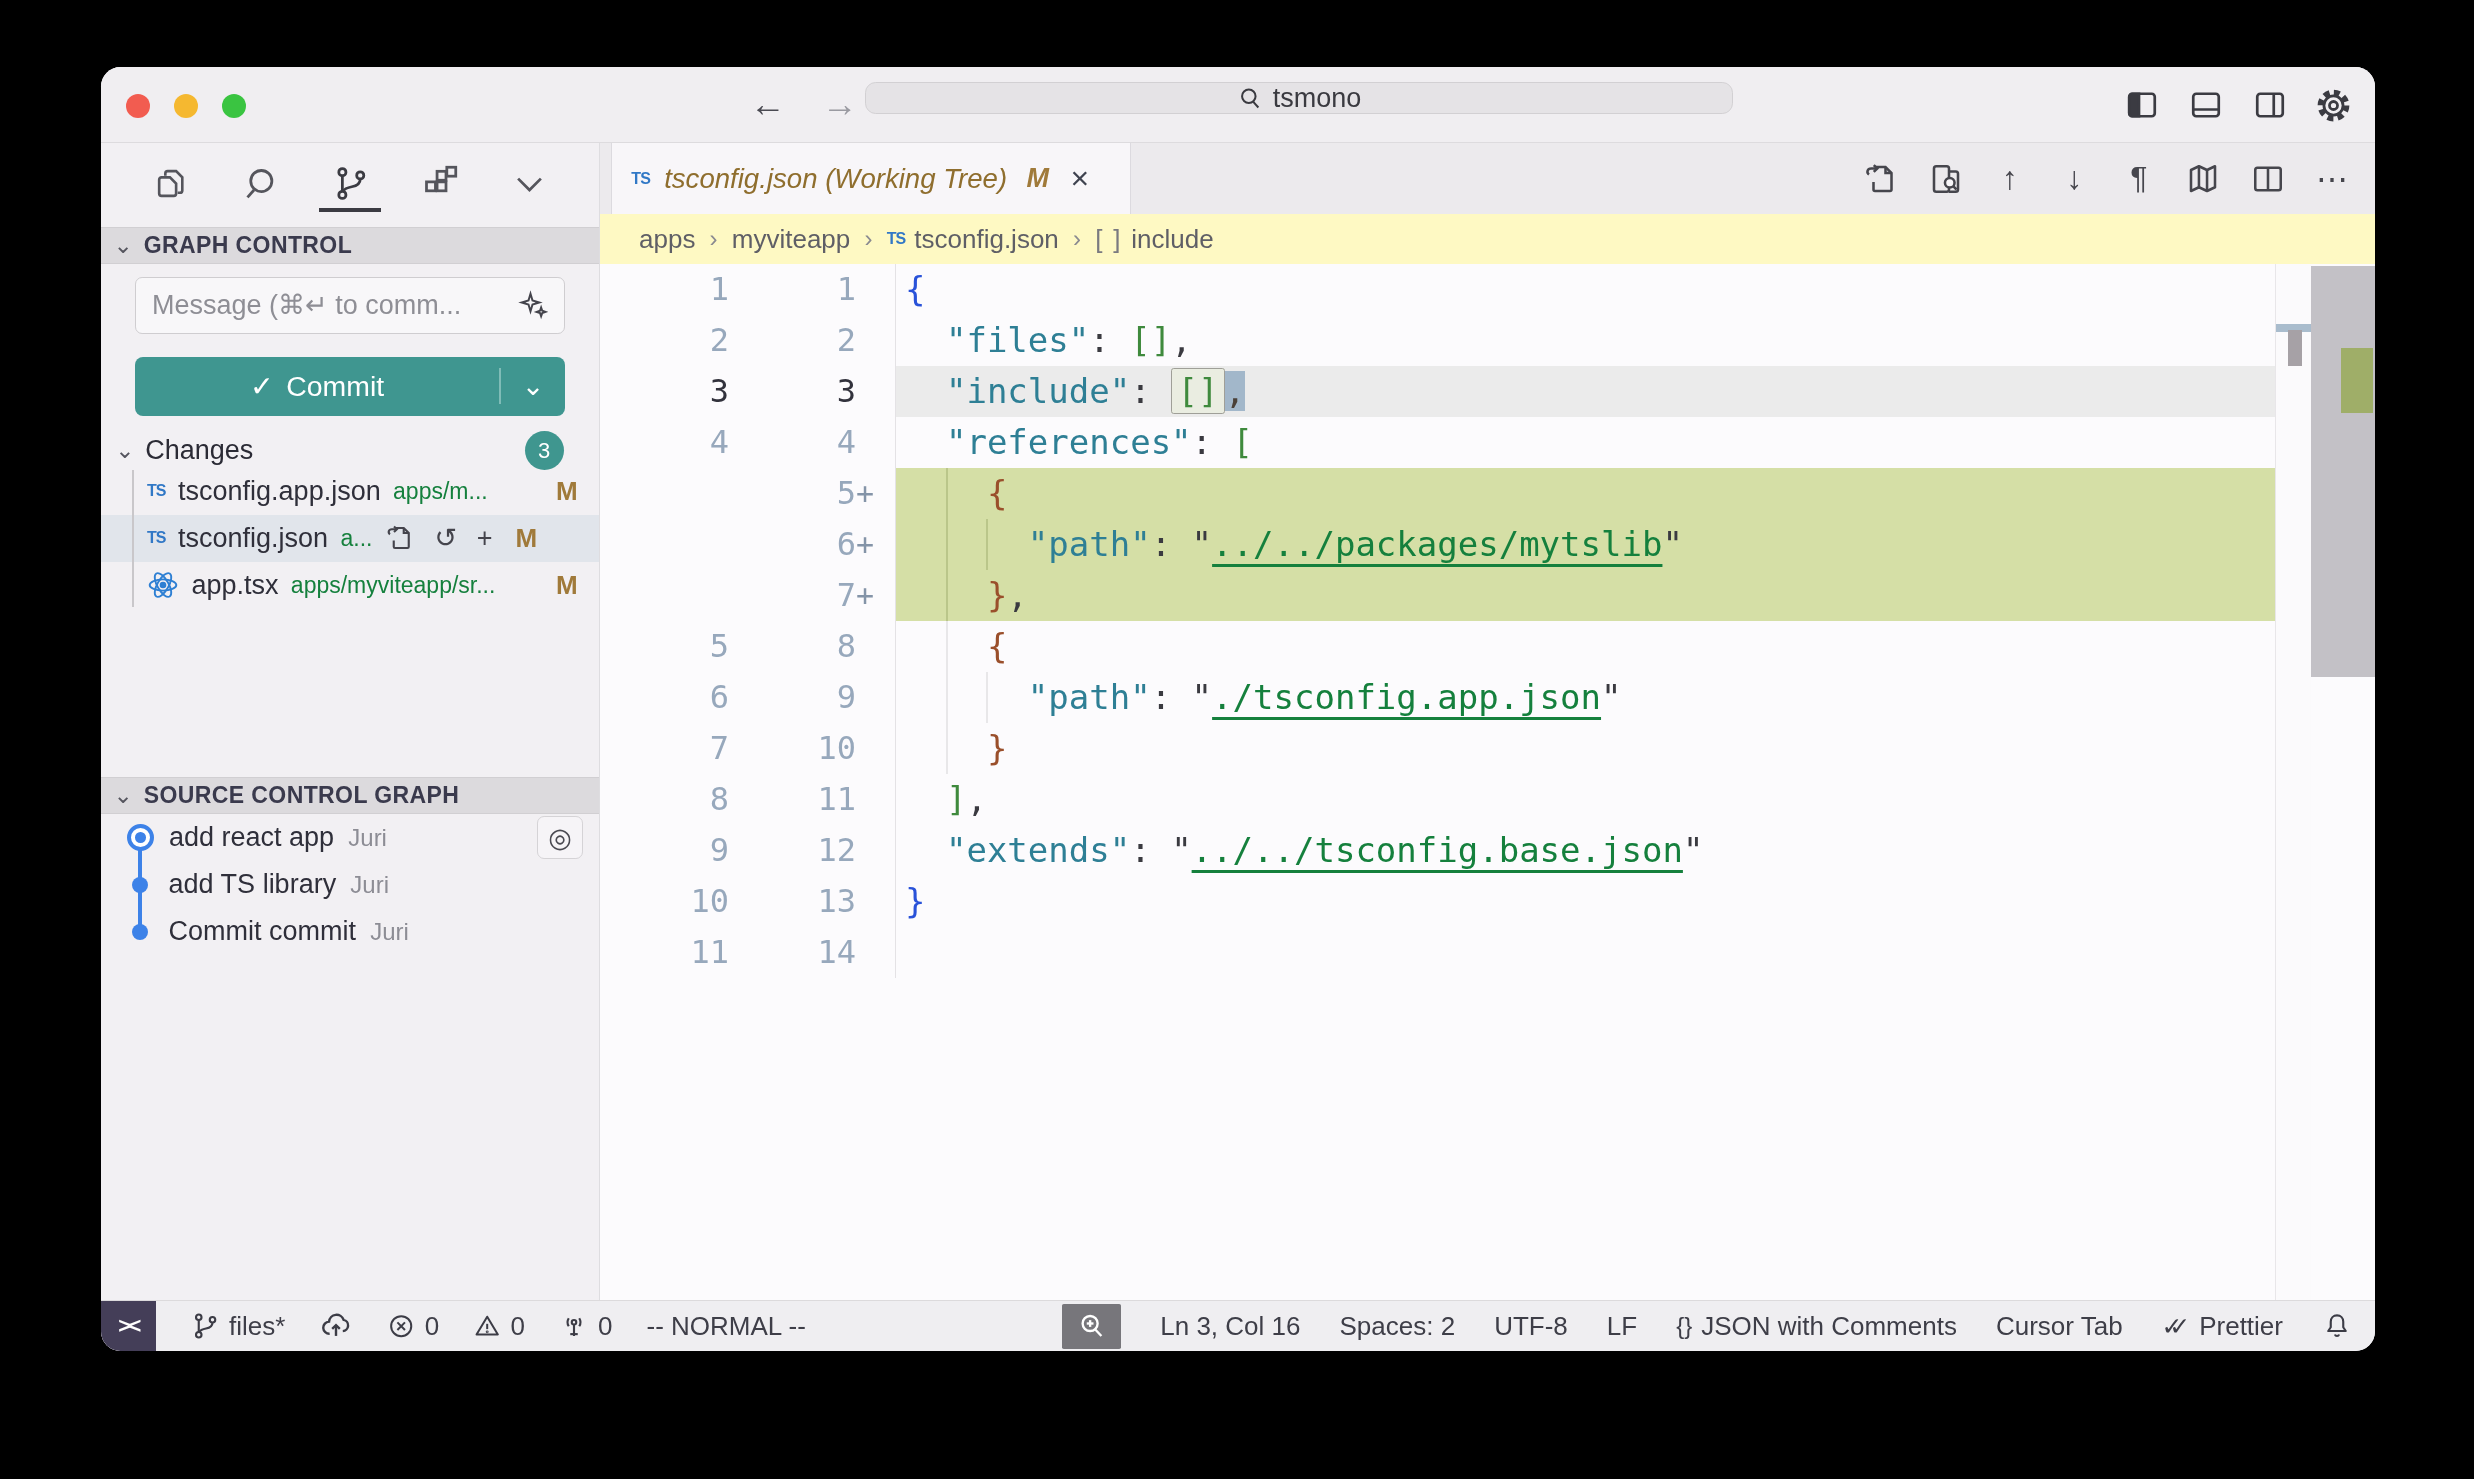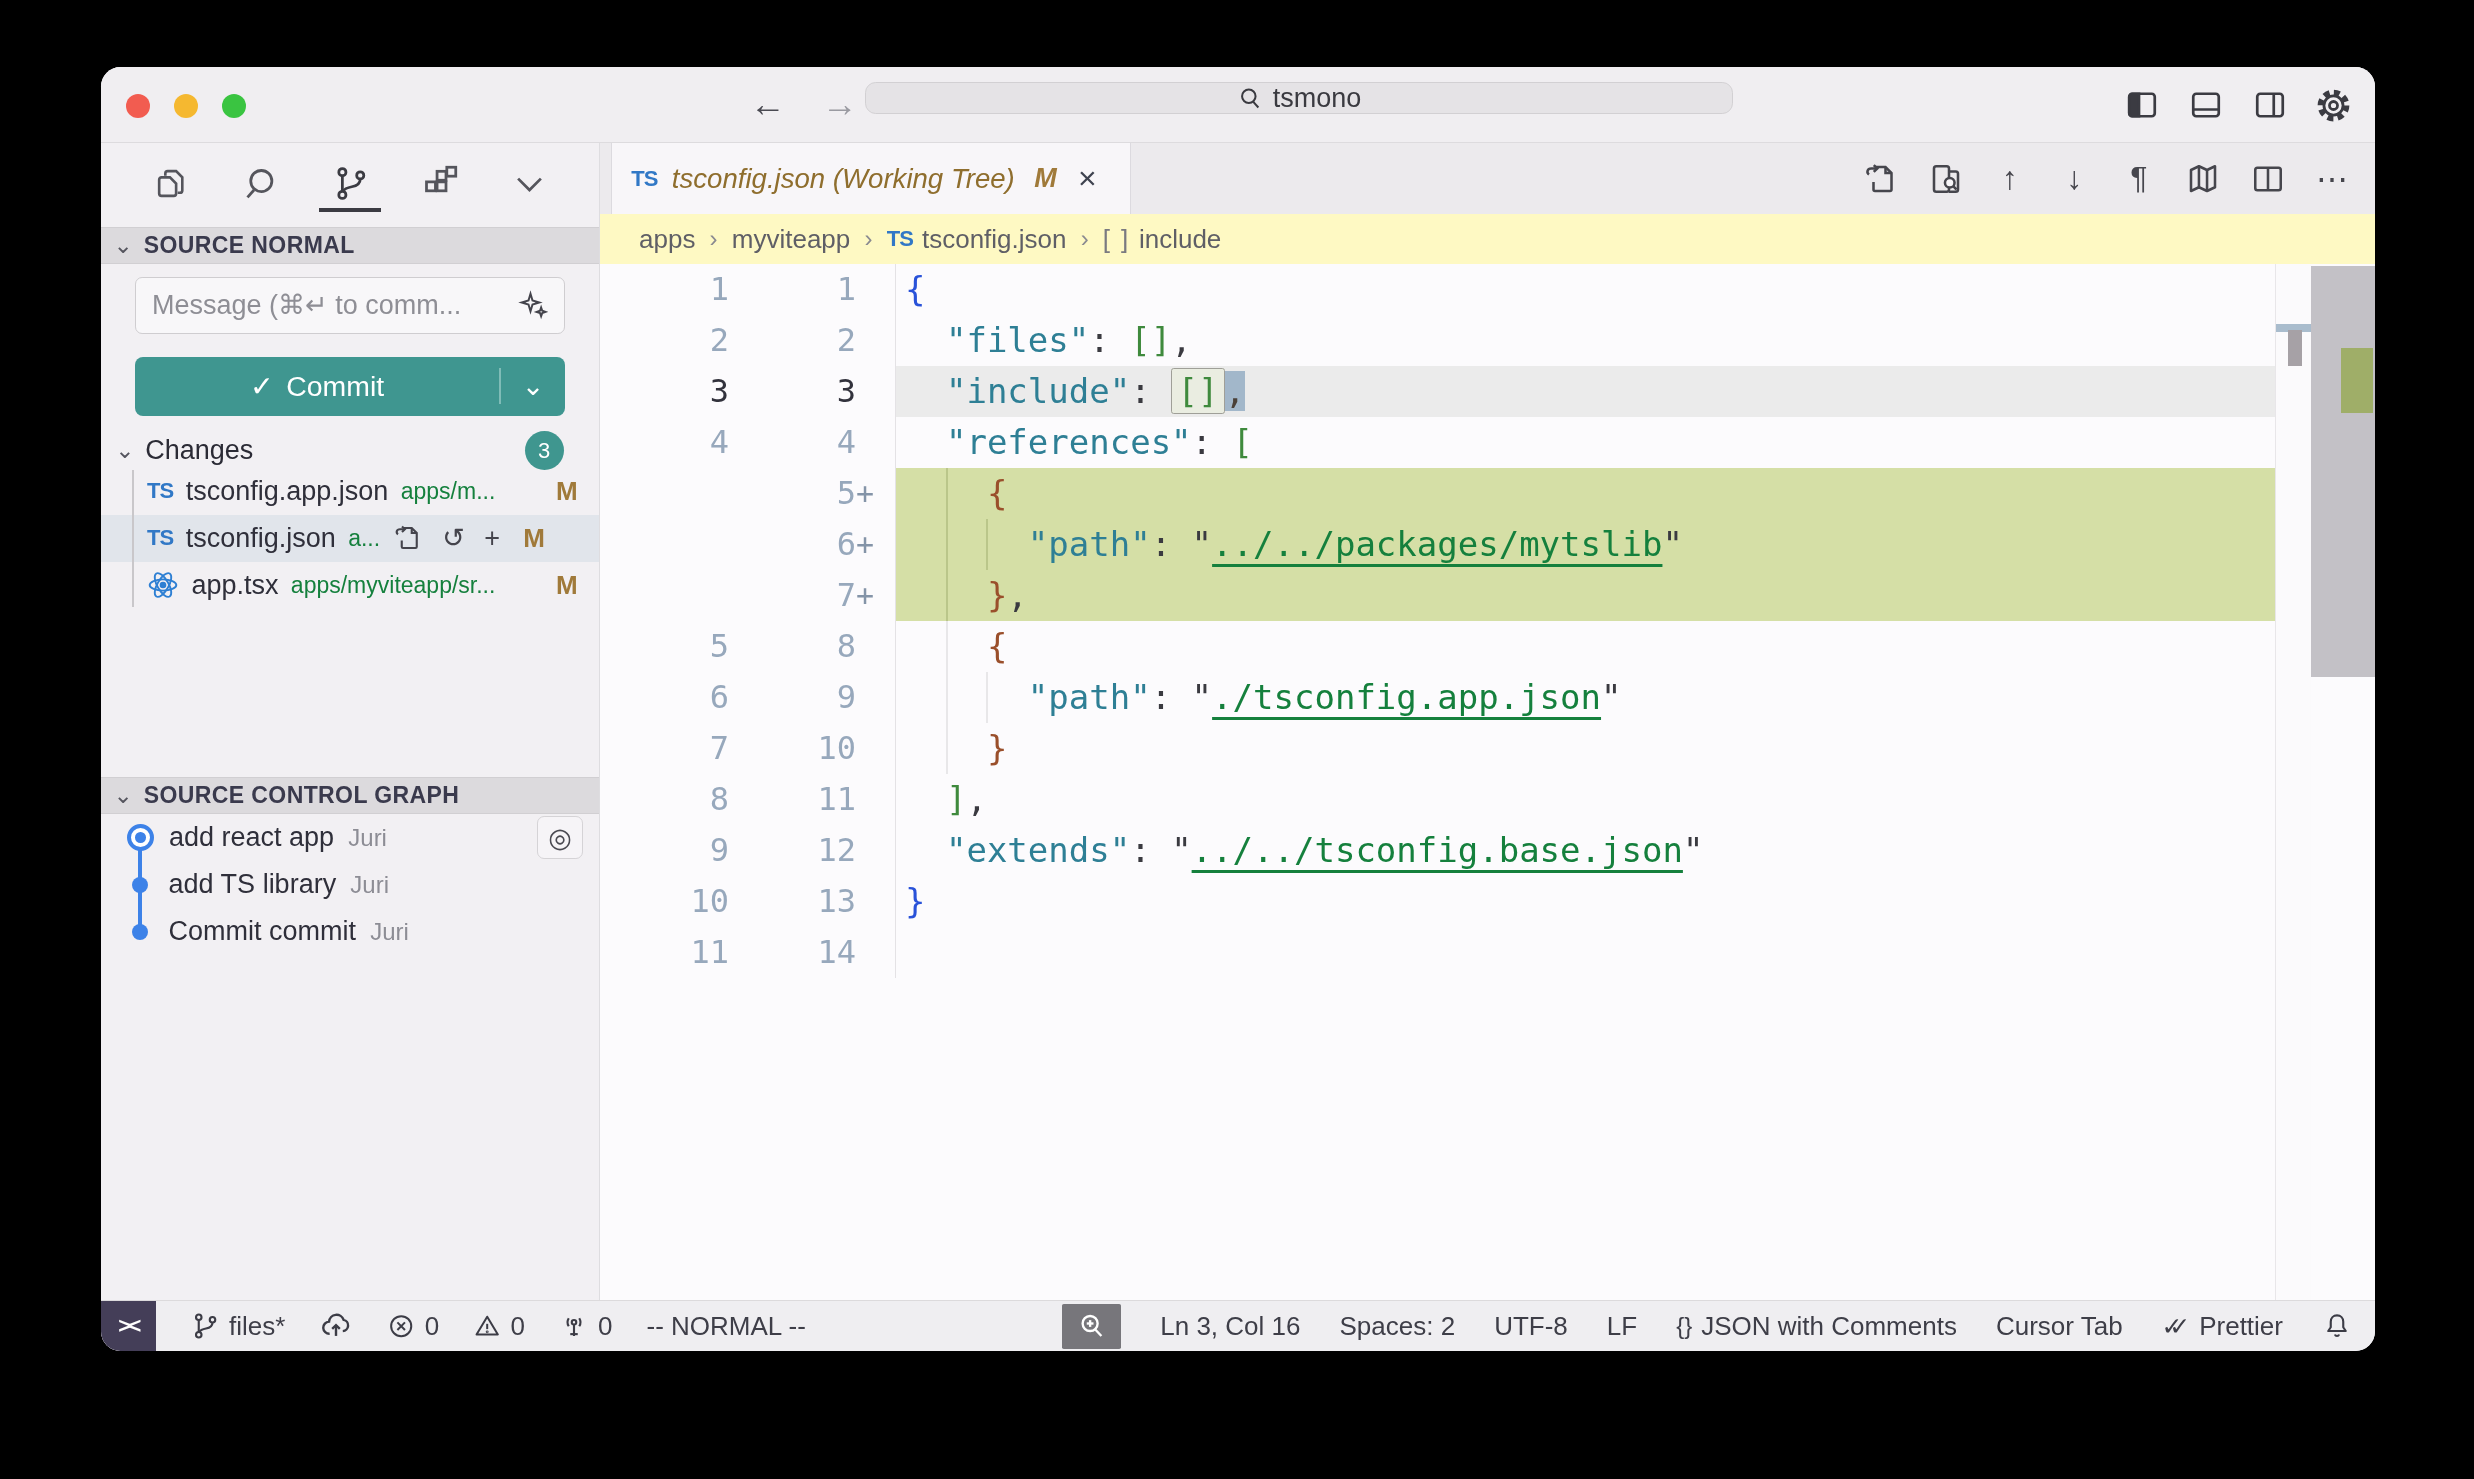--- a/index.html
+++ b/index.html
@@ -35,21 +35,21 @@
   .commit-dd { width:64px; display:flex; align-items:center; justify-content:center; font-size:27px; }
   .changes-hdr { margin-top:18px; height:34px; display:flex; align-items:center; gap:10.7px; padding:0 14.2px; font-size:27px; color:#2b2b35; }
   .badge { margin-left:auto; margin-right:21.3px; min-width:39px; height:39px; border-radius:50%; background:#3f968f; color:#fff; font-size:22px; display:flex; align-items:center; justify-content:center; }
   .fl-list { position:relative; }
   .fl-indent { position:absolute; left:31px; top:1.8px; bottom:1.8px; width:1.8px; background:#c9c7ca; }
   .frow { height:47px; display:flex; align-items:center; padding:0 21.3px 0 46px; gap:12.4px; font-size:27px; color:#2f2f3a; }
   .frow.sel { background:#e1e5eb; }
   .fpath { font-size:23px; color:#15803d; white-space:nowrap; overflow:hidden; }
   .fstatus { margin-left:auto; color:#a07a3a; font-size:26px; font-weight:bold; }
   .facts { display:flex; gap:19.6px; color:#44444c; font-size:27px; align-items:center; }
-  .ts-badge { color:#3178c6; font-weight:bold; font-size:22px; letter-spacing:-0.9px; }
+  .ts-badge { color:#3178c6; font-weight:bold; font-size:16px; letter-spacing:-0.9px; }
   .graph-list { position:relative; }
   .graph-line { position:absolute; left:37px; width:3.6px; background:#3d82e8; }
   .grow { height:47px; display:flex; align-items:center; gap:14.2px; padding:0 16px 0 25px; font-size:27px; color:#2f2f3a; position:relative; }
   .gdot { width:16px; height:16px; border-radius:50%; background:#3d82e8; flex:0 0 auto; margin:0 6.2px; }
   .gdot.ring { width:27px; height:27px; background:#fff; border:4.4px solid #3d82e8; margin:0 0.9px; display:flex; align-items:center; justify-content:center; }
   .gdot.ring i { width:10.7px; height:10.7px; background:#3d82e8; border-radius:50%; }
   .gauthor { color:#8d8d95; font-size:24px; }
   .gaction { margin-left:auto; width:46px; height:43px; border:1.8px solid #d5d3d6; border-radius:7.1px; background:#f6f4f7; color:#4a4a52; font-size:27px; display:flex; align-items:center; justify-content:center; }
 
   
@@ -193,21 +193,21 @@
           </span>
           <span class="act-ic">
             <svg class="ic" width="39" height="39" viewBox="0 0 24 24" fill="none" stroke="#55555c" stroke-width="1.7">
                 <polyline points="5,9 12,16 19,9"></polyline>
               </svg>
           </span>
         </div>
 
         <div class="sec-header">
           <span class="chev">⌄</span>
-          <span>SOURCE NORMAL</span>
+          <span>GRAPH CONTROL</span>
         </div>
 
         <div class="msgbox">
           <span class="ph">Message (⌘↵ to comm...</span>
           <span>
             <svg class="ic" width="30" height="30" viewBox="0 0 24 24" fill="none" stroke="#44444c" stroke-width="1.6">
                 <path d="M10 3l1.6 5.4L17 10l-5.4 1.6L10 17l-1.6-5.4L3 10l5.4-1.6z"></path>
                 <path d="M18.5 14l.9 2.6 2.6.9-2.6.9-.9 2.6-.9-2.6-2.6-.9 2.6-.9z"></path>
               </svg>
           </span>

